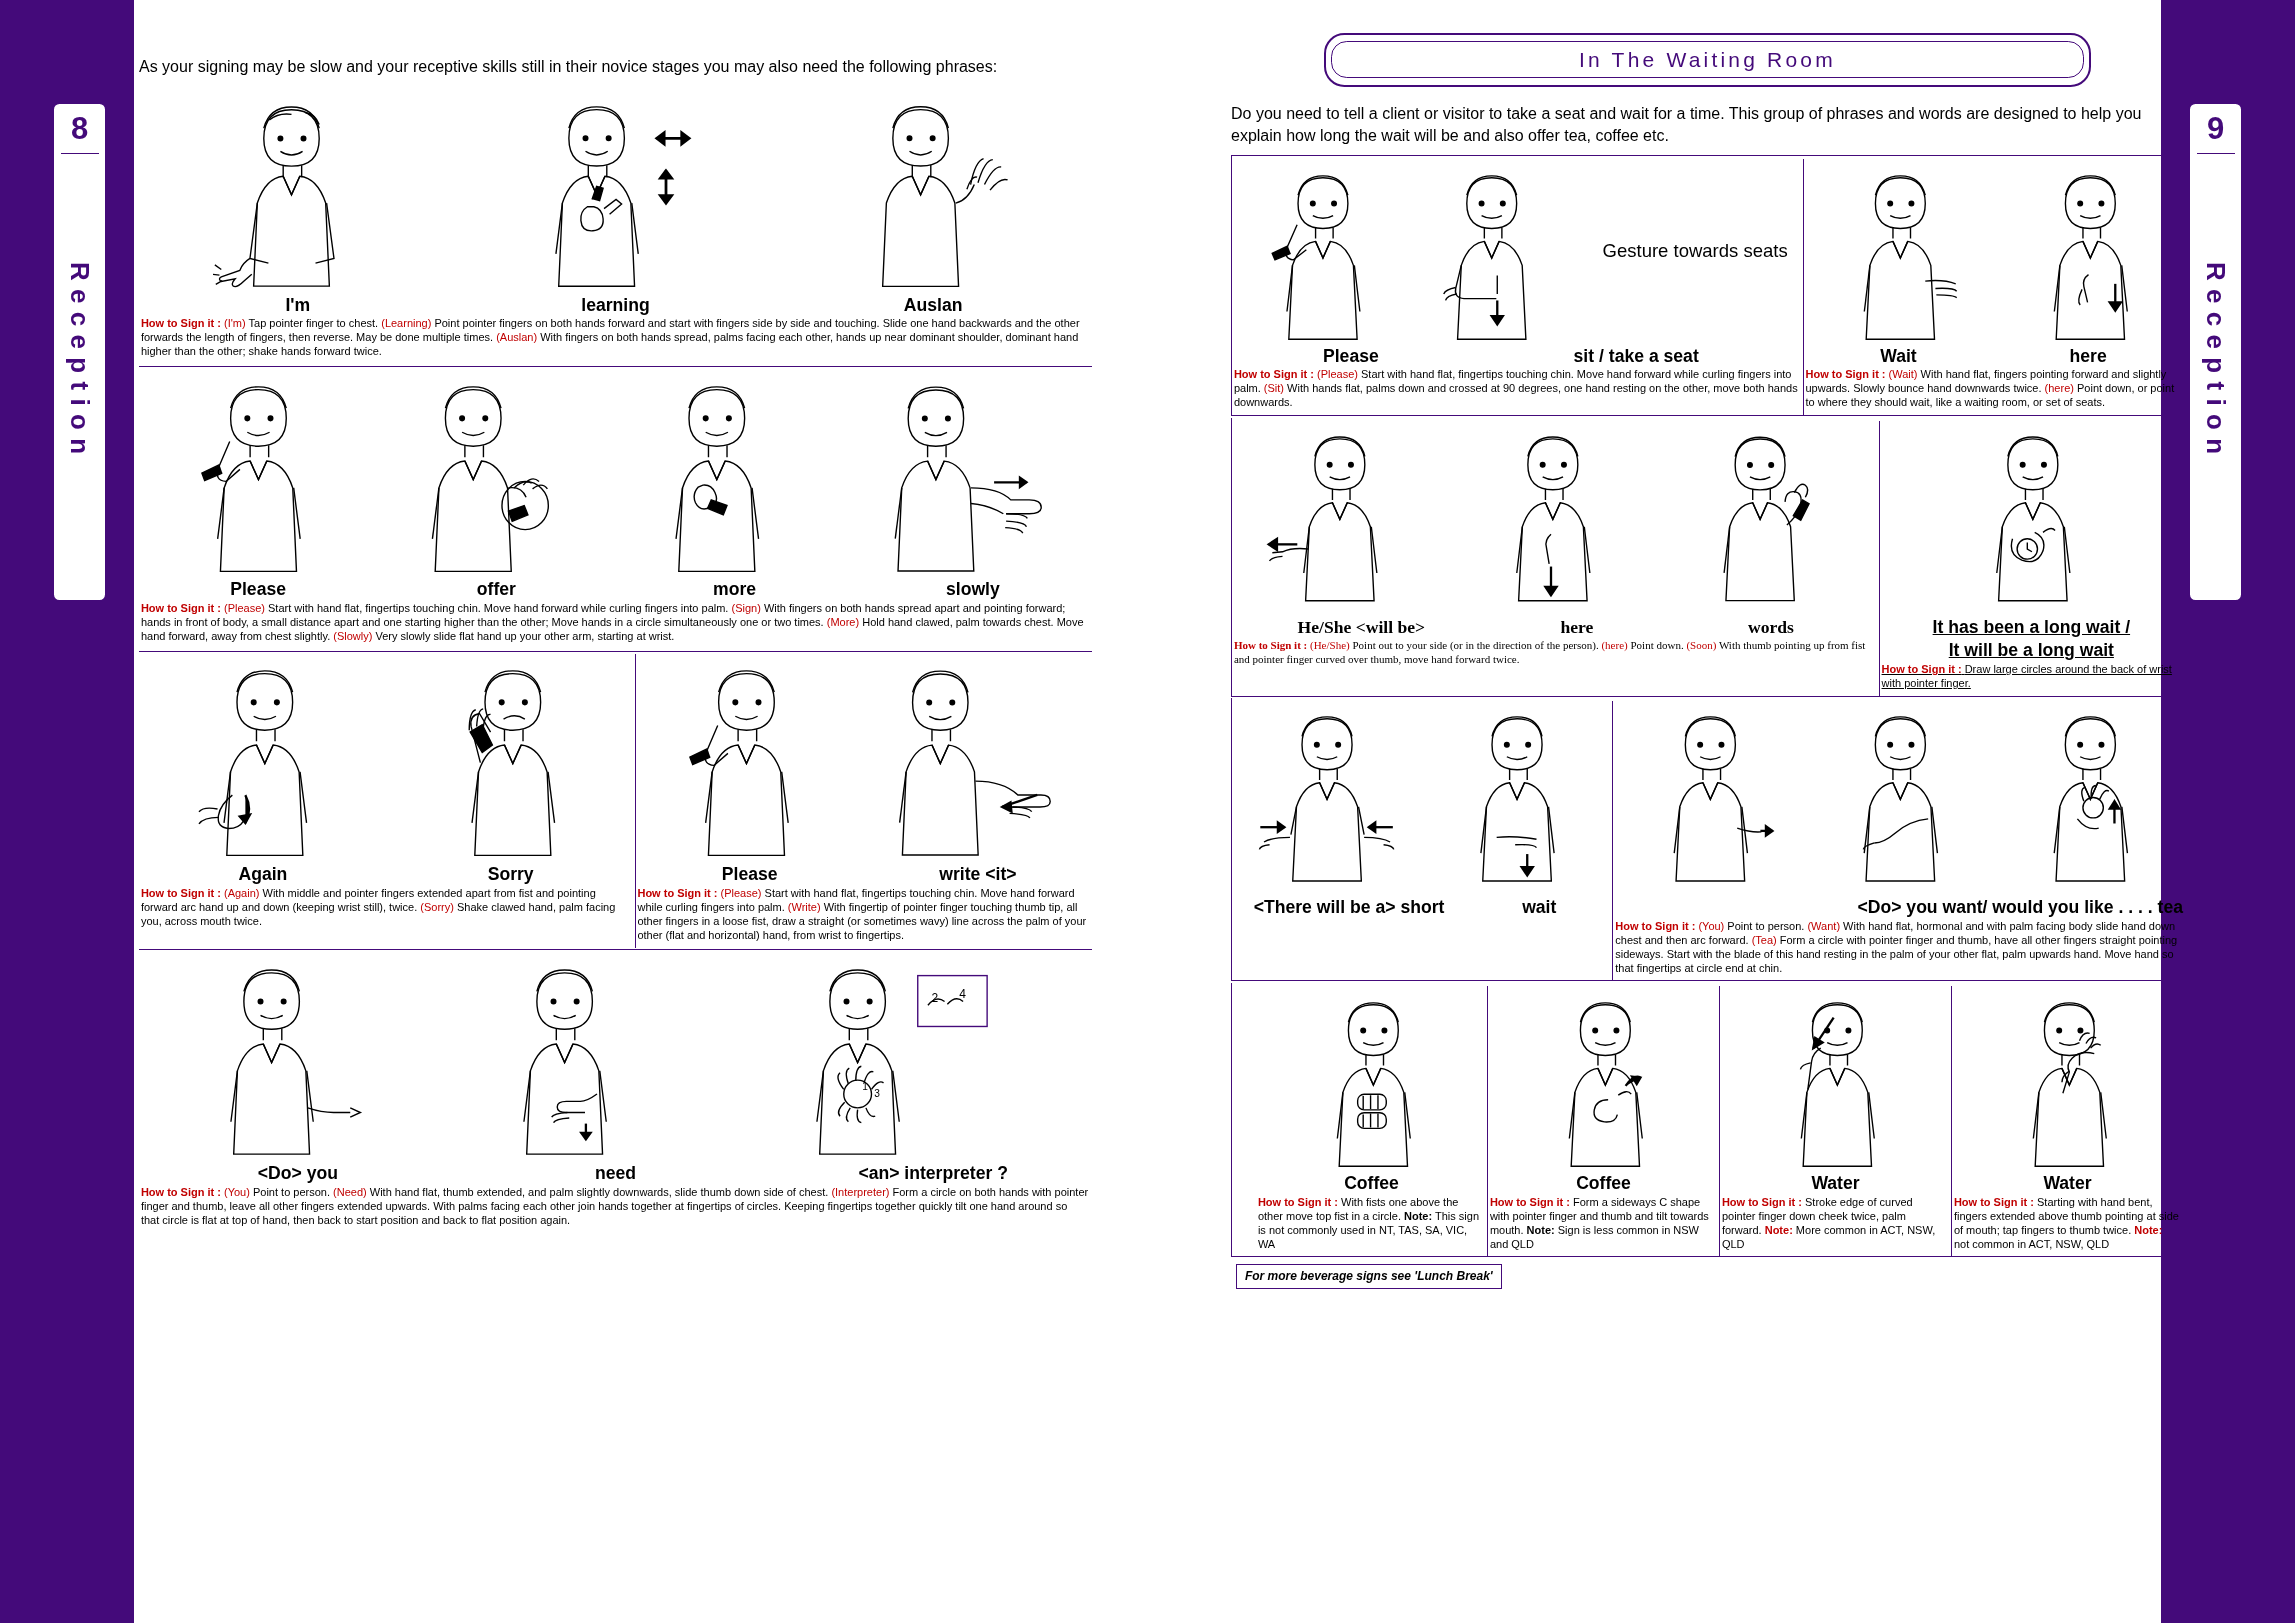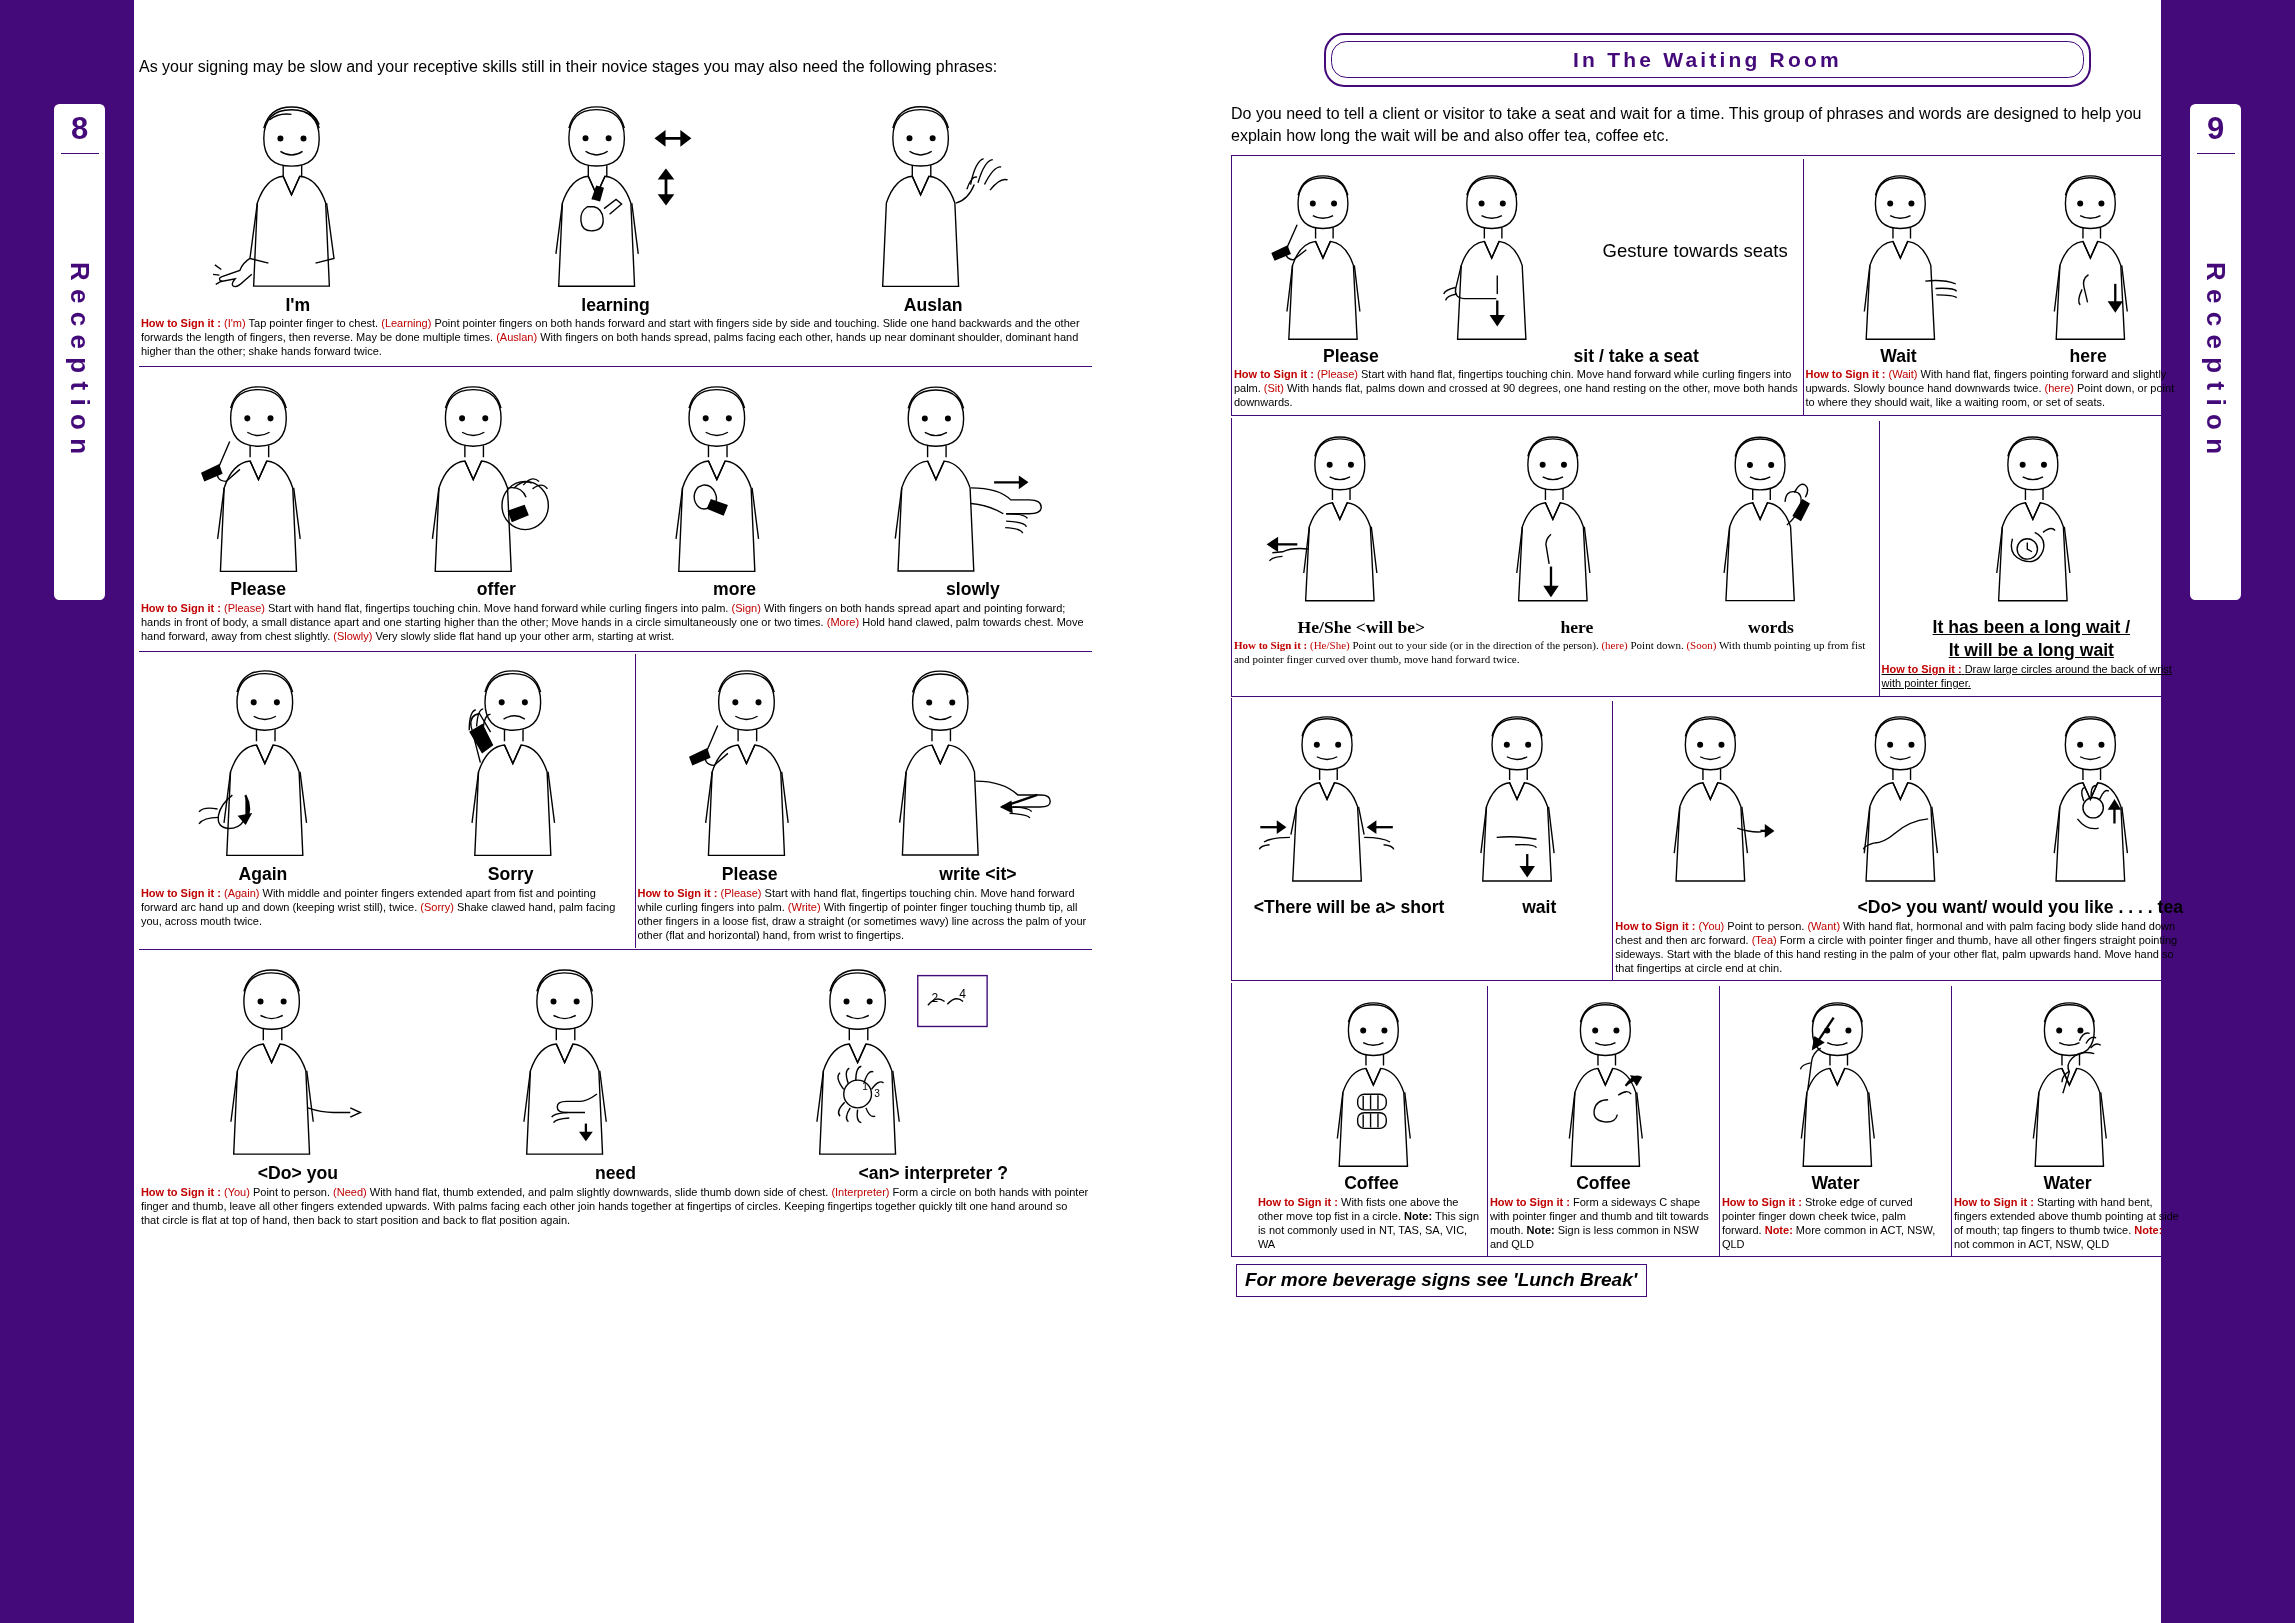--- a/index.html
+++ b/index.html
@@ -73,21 +73,21 @@
     padding: 6.5px 4.6px;
     margin: 4.6px 93px 11px 93px;
     text-align: center;
     background: #fff;
   }
   .banner-inner {
     border: 1.4px solid #440a7a;
     border-radius: 15.7px;
     padding: 5.6px 4.6px;
     font-size: 21px;
-    font-weight: bold;
+    font-weight: normal;
     letter-spacing: 3.2px;
     color: #440a7a;
   }
 
   
   .block {
     border-top: 1.9px solid #440a7a;
     padding-top: 2.8px;
     margin-bottom: 1.9px;
     position: relative;
@@ -111,21 +111,21 @@
     padding: 0.9px 3.7px 4.6px 1.9px;
   }
   .howto .h { color: #c00000; font-weight: bold; }
   .howto .w { color: #c00000; }
   .howto .note { color: #000; font-weight: bold; }
 
   .footnote-box {
     border: 1.4px solid #440a7a;
     display: inline-block;
     padding: 4.6px 8.3px;
-    font-size: 19px;
+    font-size: 12px;
     font-style: italic;
     font-weight: bold;
     margin-top: 4.6px;
   }
 
   .gesture-text {
     font-size: 18.5px; text-align: center; line-height: 1.2; color:#000;
     align-self: center;
   }
 </style>

